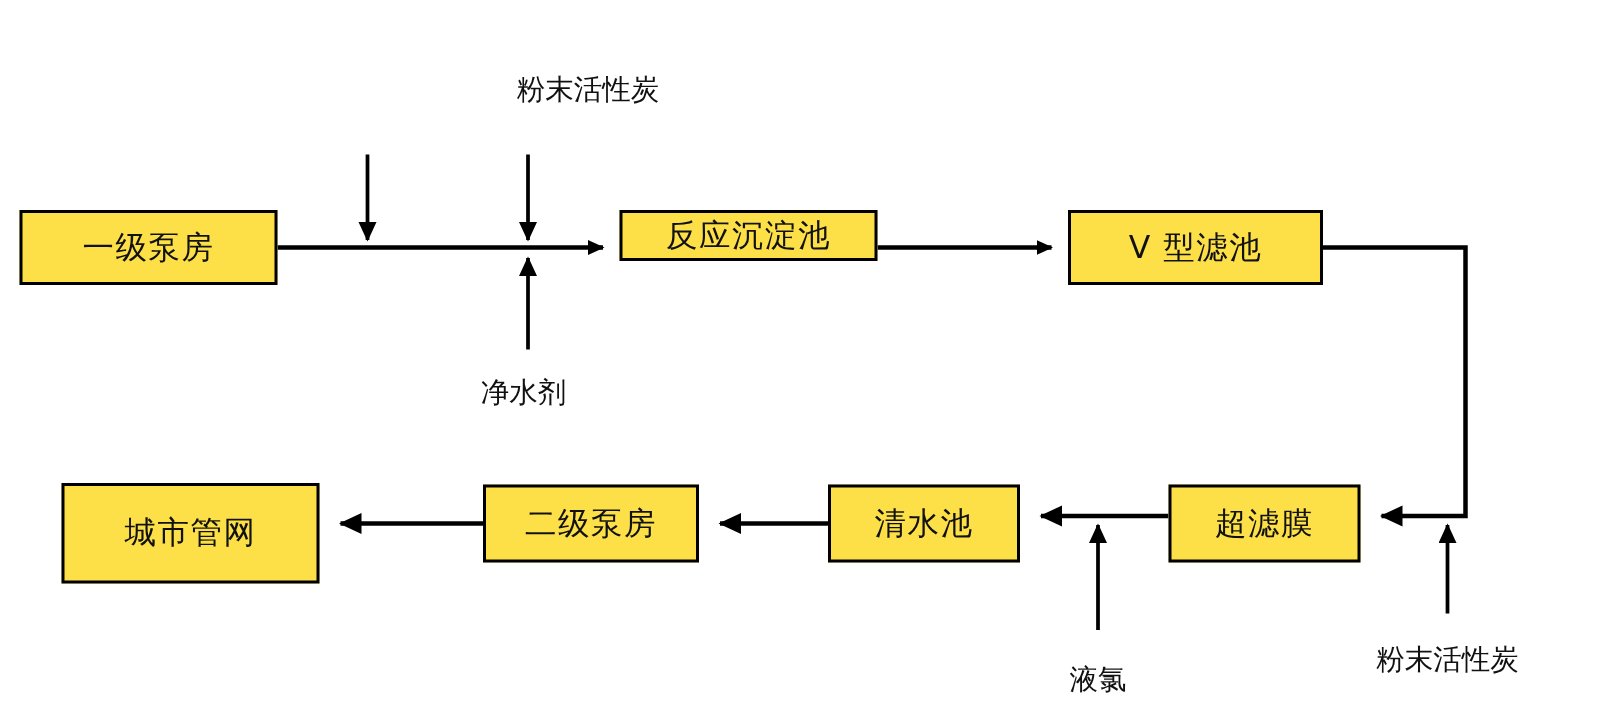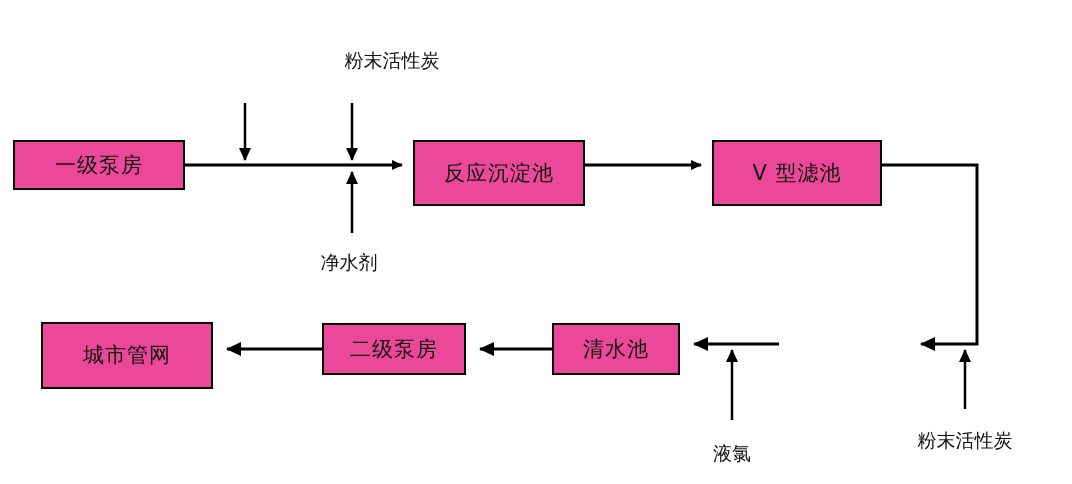--- a/index.html
+++ b/index.html
@@ -19,21 +19,21 @@
     position: absolute;
     left: 0;
     top: 0;
     width: 1072px;
     height: 484px;
   }
   .node {
     position: absolute;
     box-sizing: border-box;
     border: 2px solid #000000;
-    background: #ec4899;
+    background: #fde047;
     display: flex;
     align-items: center;
     justify-content: center;
     color: #111111;
     font-size: 21px;
     letter-spacing: 1px;
     line-height: 1;
     white-space: nowrap;
     z-index: 3;
   }
@@ -113,28 +113,31 @@
 
     <g>
       <line x1="965" y1="409" x2="965" y2="350" stroke="#000" stroke-width="2.5" marker-end="url(#ah-u)"></line>
     </g>
   </svg>
 
   <div class="node" style="left:13px; top:140px; width:172px; height:50px;">
     <span class="node-label">一级泵房</span>
   </div>
 
-  <div class="node" style="left:413px; top:140px; width:172px; height:66px;">
+  <div class="node" style="left:413px; top:140px; width:172px; height:34px;">
     <span class="node-label">反应沉淀池</span>
   </div>
 
-  <div class="node" style="left:712px; top:140px; width:170px; height:66px;">
+  <div class="node" style="left:712px; top:140px; width:170px; height:50px;">
     <span class="node-label">V 型滤池</span>
   </div>
 
+  <div class="node" style="left:779px; top:323px; width:128px; height:52px;">
+    <span class="node-label">超滤膜</span>
+  </div>
 
   <div class="node" style="left:552px; top:323px; width:128px; height:52px;text-align:center;">
     <span class="node-label">清水池</span>
   </div>
 
   <div class="node" style="left:322px; top:323px; width:144px; height:52px;">
     <span class="node-label">二级泵房</span>
   </div>
 
   <div class="node" style="left:41px; top:322px; width:172px; height:67px;">

